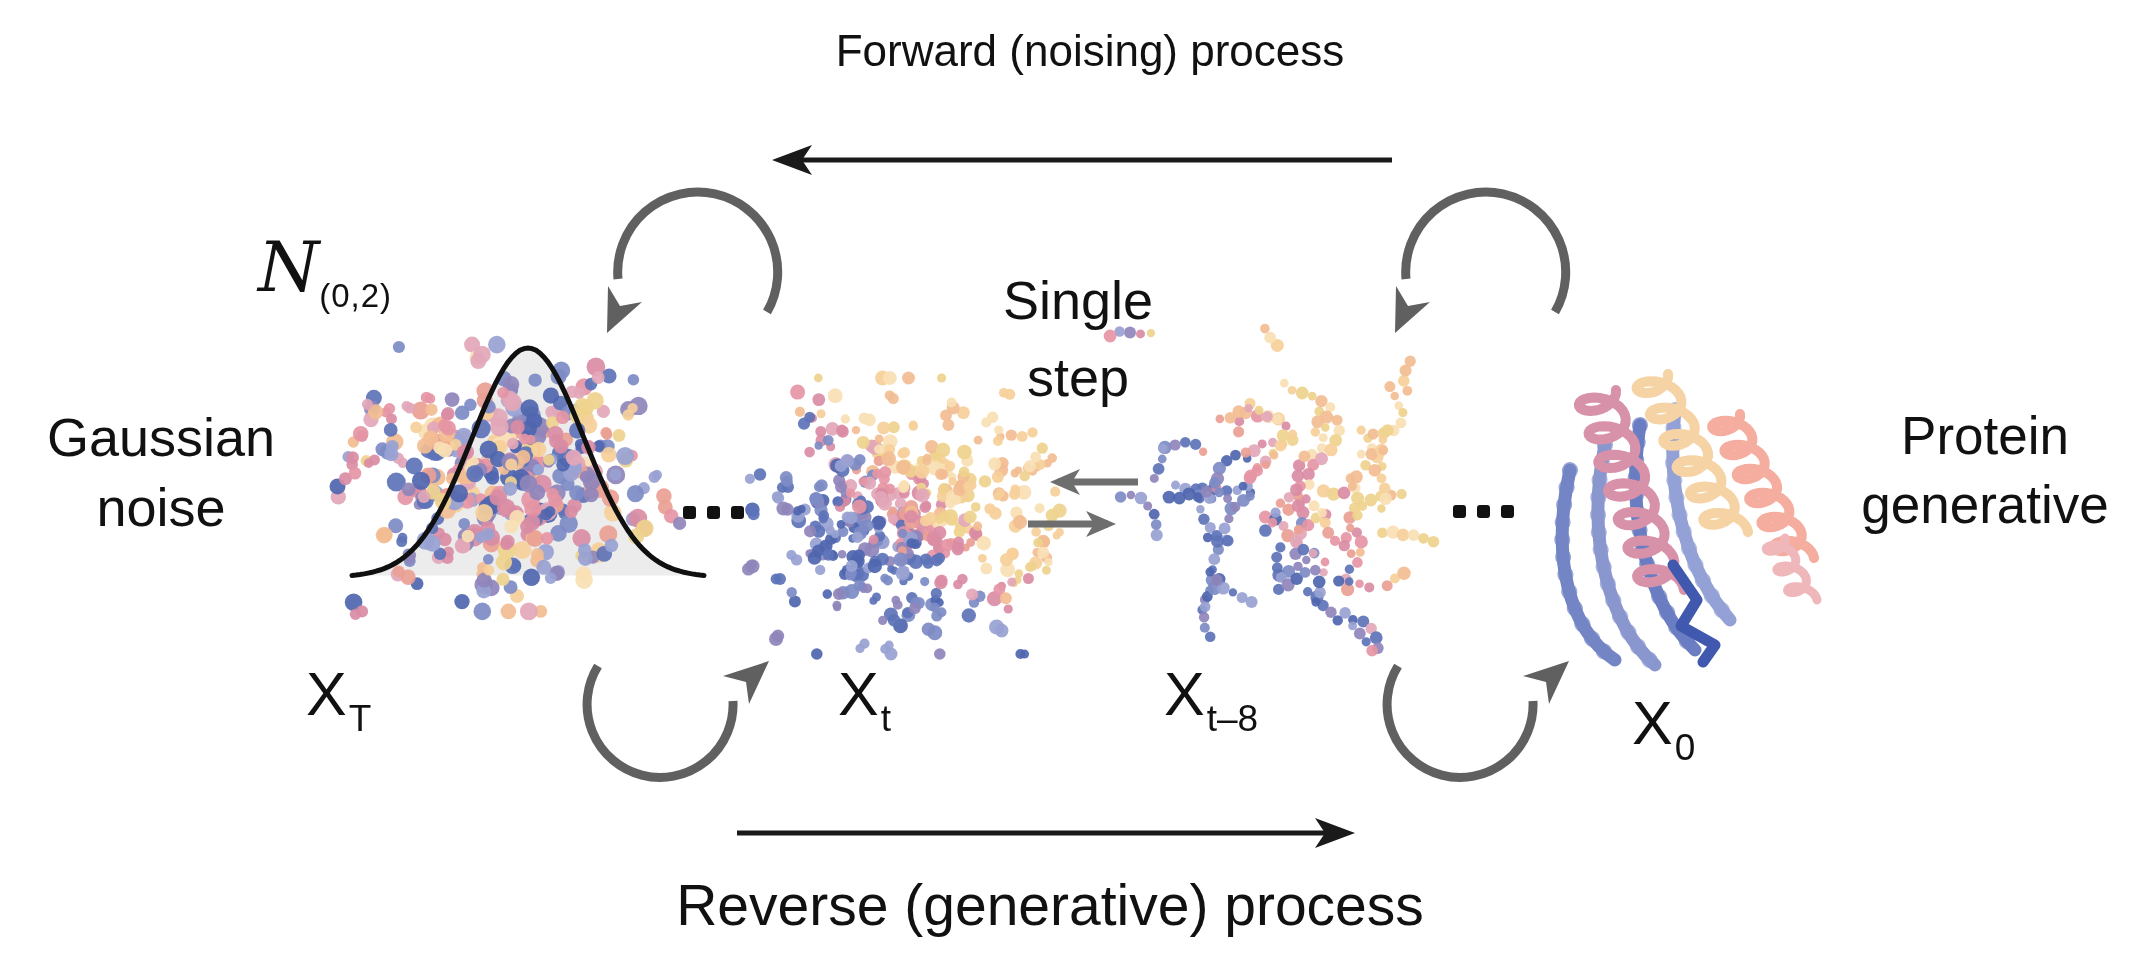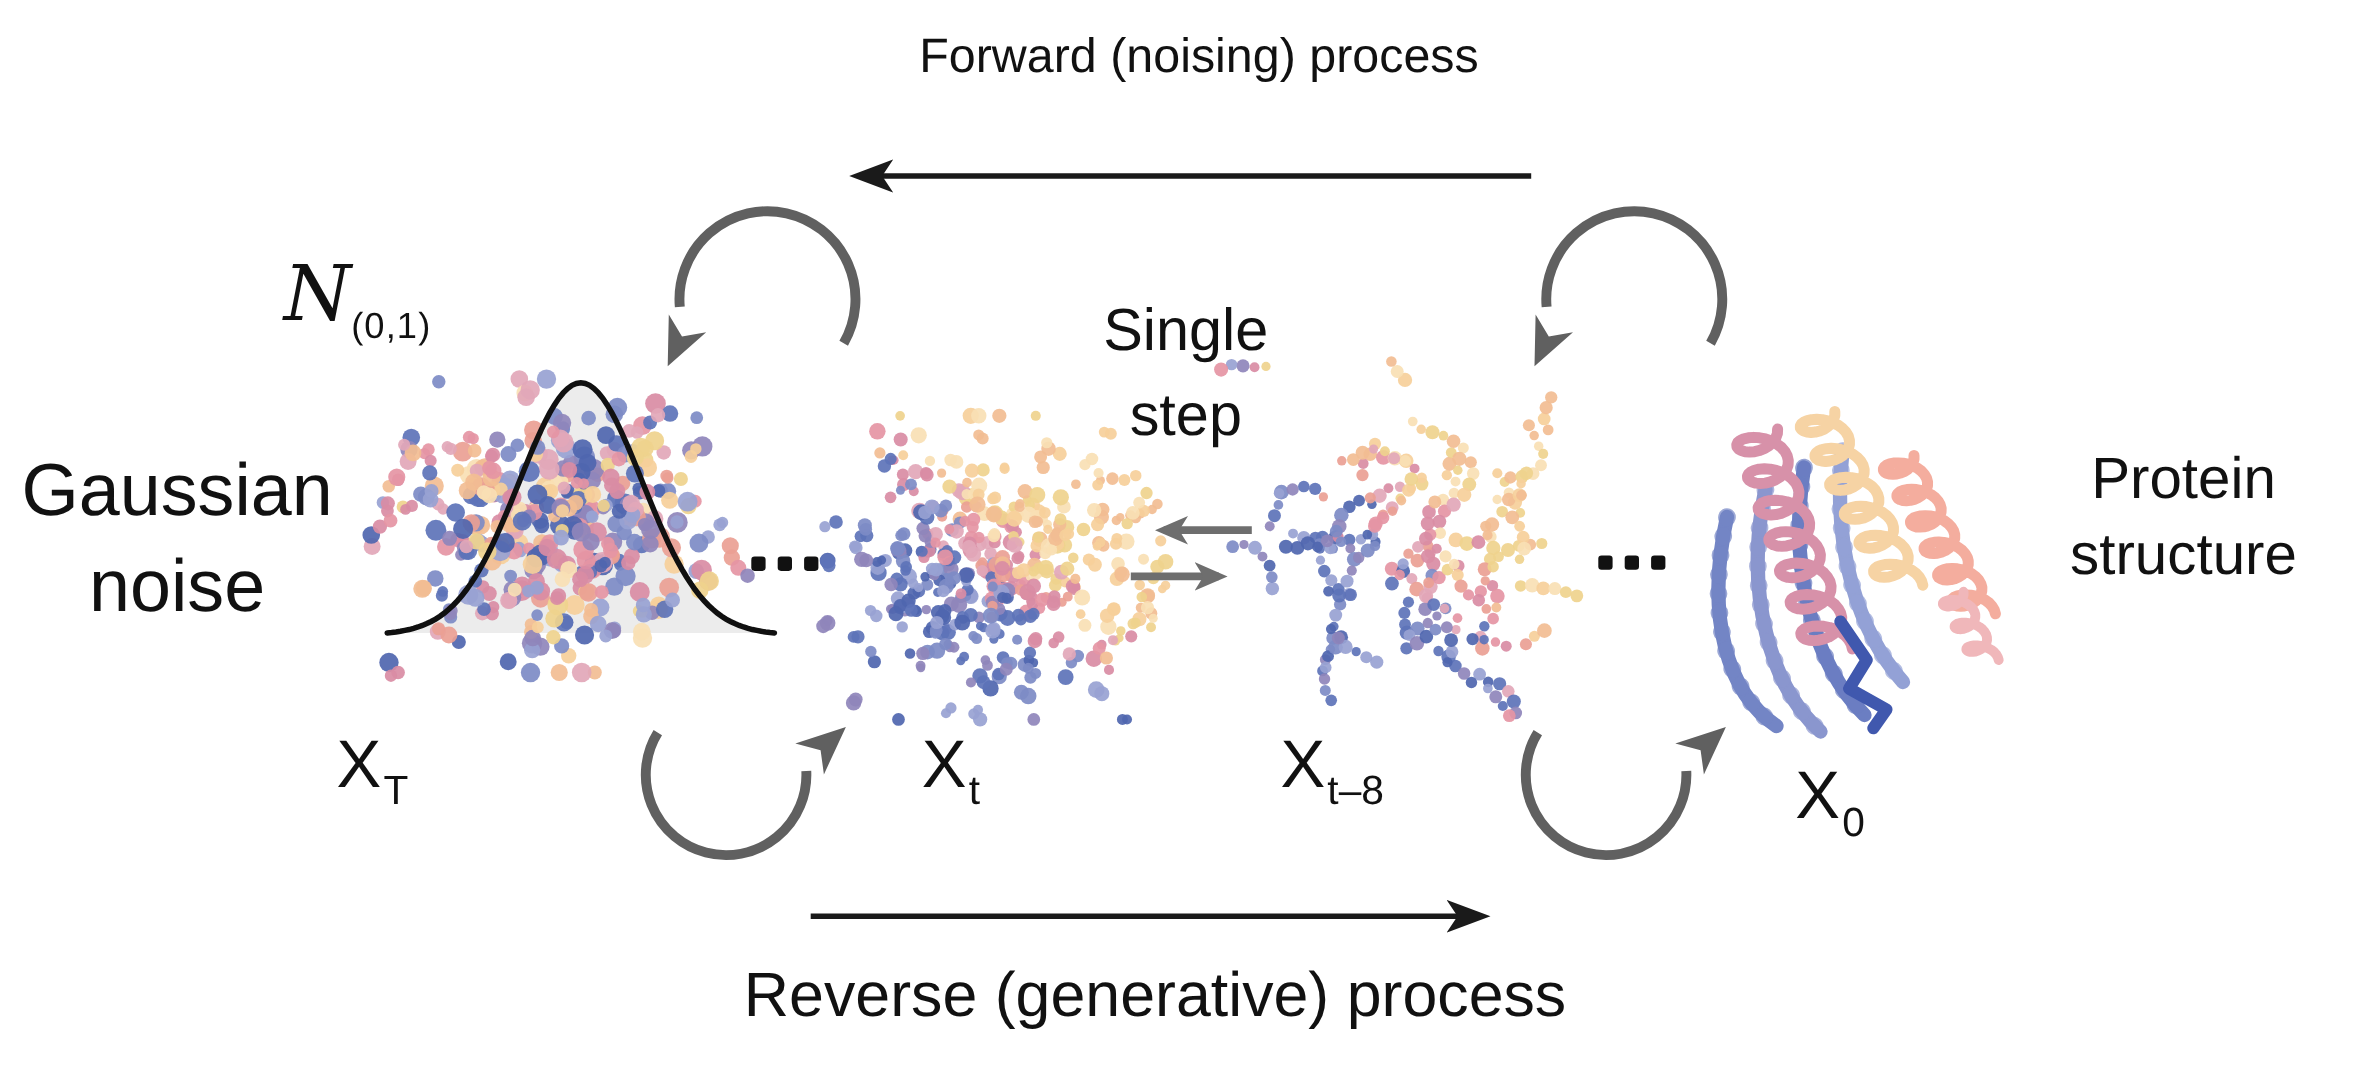--- a/index.html
+++ b/index.html
@@ -4,21 +4,21 @@
 <style>
   html,body{margin:0;padding:0;background:#fff;}
   .stage{position:relative;width:2150px;height:980px;overflow:hidden;
          background:var(--bg,#fff);color:var(--ink,#111);
          font-family:"Liberation Sans",sans-serif;}
   #art{position:absolute;left:0;top:0;}
   .lbl{position:absolute;white-space:pre-line;text-align:center;}
   .lbl-forward{left:700px;top:26px;width:780px;font-size:44px;}
   .lbl-reverse{left:620px;top:872px;width:860px;font-size:57px;}
   .lbl-single{left:958px;top:262px;width:240px;font-size:54px;line-height:1.42;}
-  .lbl-gauss{left:4px;top:402px;width:314px;font-size:67px;line-height:1.3;}
+  .lbl-gauss{left:4px;top:402px;width:314px;font-size:54px;line-height:1.3;}
   .lbl-protein{left:1824px;top:402px;width:322px;font-size:53px;line-height:1.3;}
   .n-label{position:absolute;left:258px;top:226px;}
   .n-cal{font-family:"DejaVu Serif",serif;font-style:italic;font-size:70px;}
   .n-sub{font-size:33px;position:relative;top:16px;letter-spacing:1px;}
   .stage-label{position:absolute;top:664px;font-size:61px;line-height:1;text-align:right;}
   .stage-label .sub{font-size:37px;position:relative;top:16px;margin-left:2px;}
   .sl-xT{left:306px;} .sl-xt{left:838px;} .sl-xt1{left:1164px;} .sl-x0{left:1632px;margin-top:29px;}
   .dots{position:absolute;display:flex;gap:11px;}
   .dots span{width:13px;height:13px;border-radius:3px;background:var(--ink,#141414);}
   .dots-left{left:683px;top:506px;} .dots-right{left:1453px;top:505px;}
@@ -1312,24 +1312,24 @@
 
   <div class="lbl lbl-reverse">Reverse (generative) process</div>
 
   <div class="lbl lbl-single">Single
 step</div>
 
   <div class="lbl lbl-gauss">Gaussian
 noise</div>
 
   <div class="lbl lbl-protein">Protein
-structure</div>
+generative</div>
 
   <div class="n-label">
-    <span class="n-cal">N</span><span class="n-sub">(0,1)</span>
+    <span class="n-cal">N</span><span class="n-sub">(0,2)</span>
   </div>
 
   <div class="stage-label sl-xT">
     <span>X</span><span class="sub">T</span>
   </div>
   <div class="stage-label sl-xt">
     <span>X</span><span class="sub">t</span>
   </div>
   <div class="stage-label sl-xt1">
     <span>X</span><span class="sub">t–8</span>

